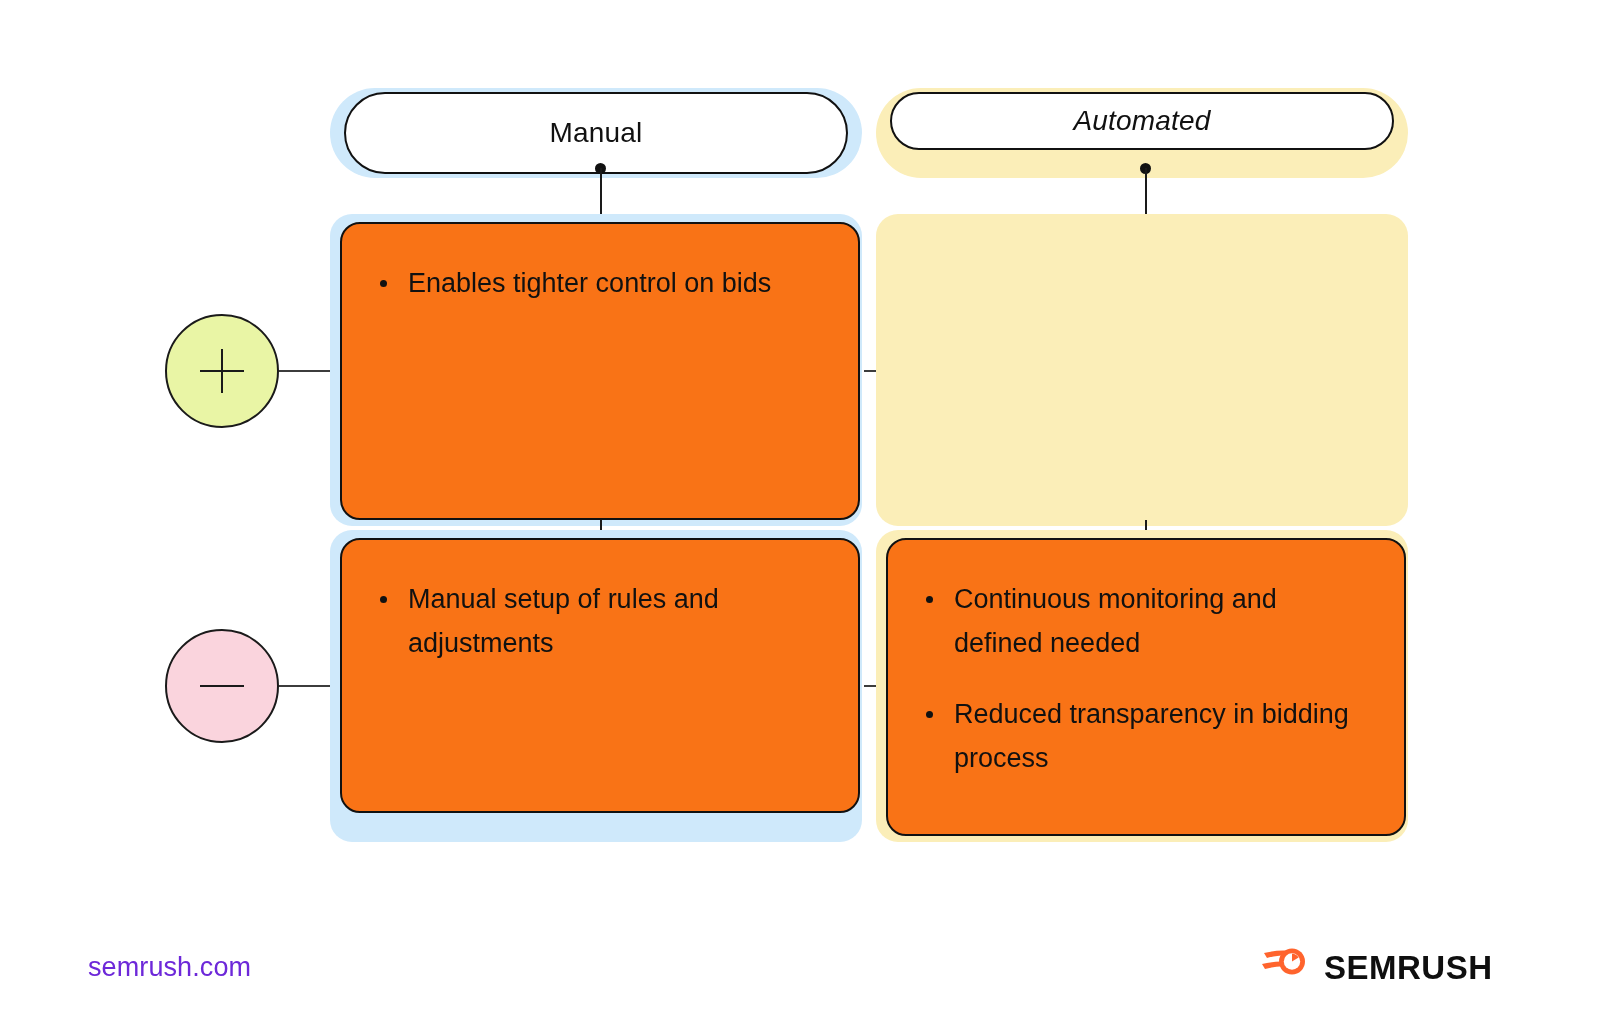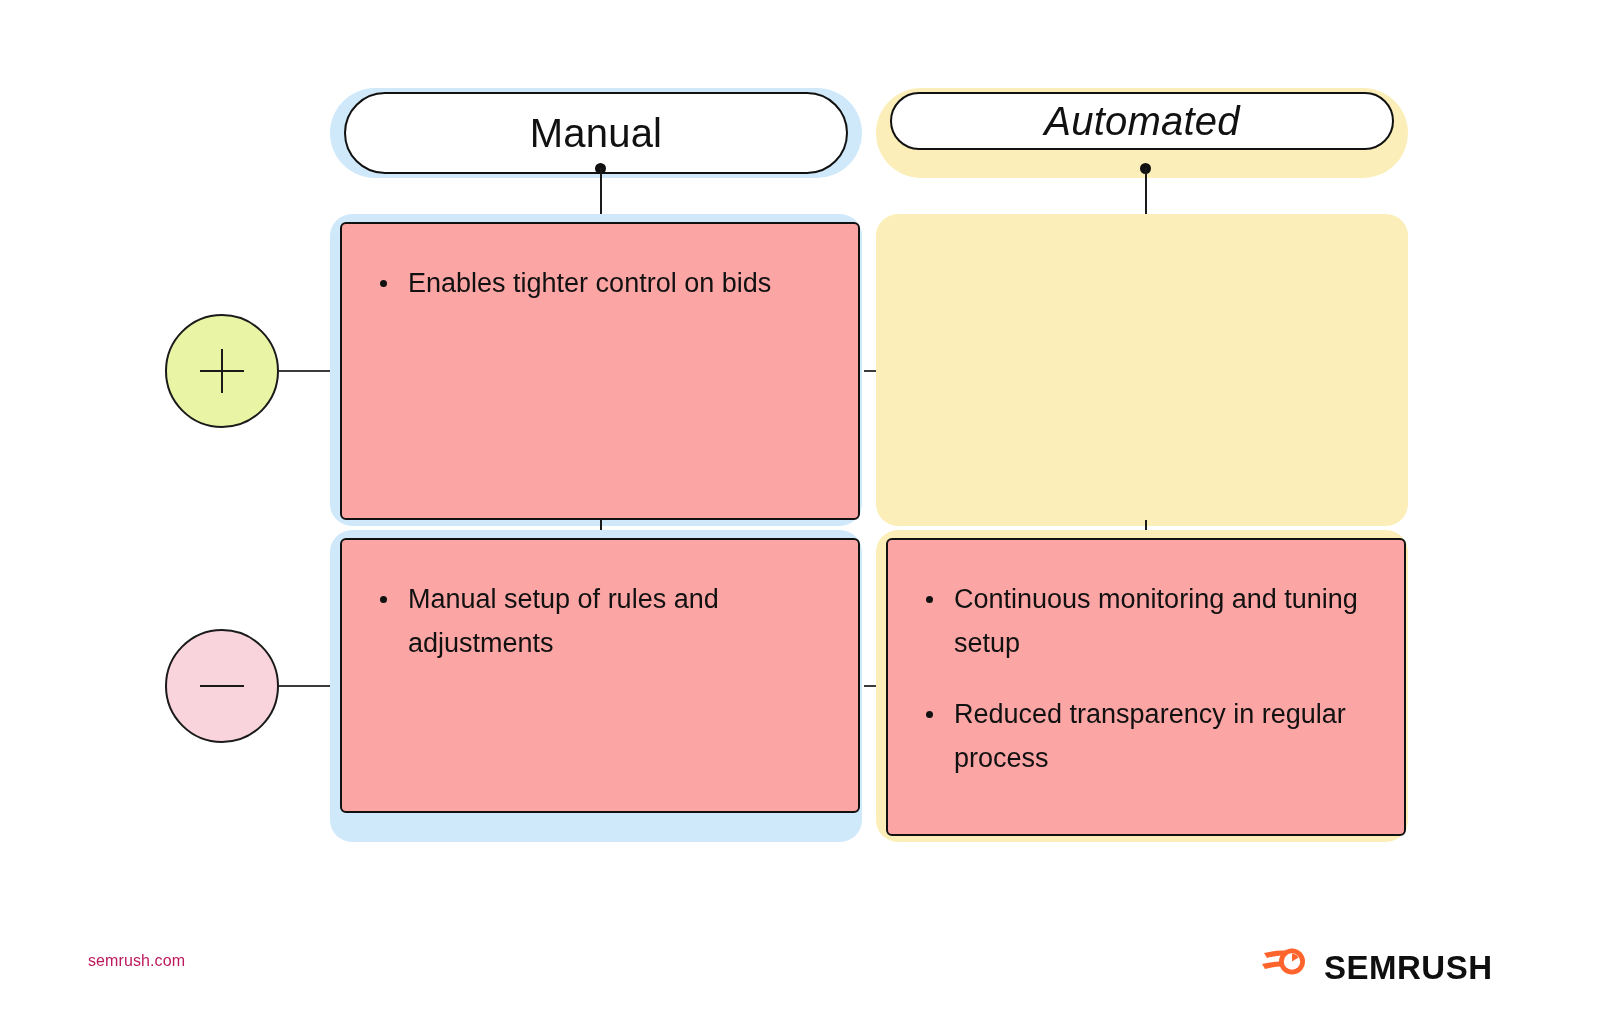--- a/index.html
+++ b/index.html
@@ -28,37 +28,37 @@
     align-items: center;
     justify-content: center;
     background: #ffffff;
     border: 2px solid #111111;
   }
   .header-glow {
     position: absolute;
     border-radius: 50px;
   }
   .header-label {
-    font-size: 40px;
+    font-size: 28px;
     font-weight: 400;
     color: #111111;
     letter-spacing: 0.2px;
     line-height: 1;
   }
 
   
   .box-glow {
     position: absolute;
     border-radius: 22px;
   }
   .content-box {
     position: absolute;
-    background: #fca5a5;
+    background: #f97316;
     border: 2px solid #111111;
-    border-radius: 6px;
+    border-radius: 20px;
     padding: 38px 34px 24px 36px;
   }
 
   ul.bullets {
     list-style: none;
     margin: 0;
     padding: 0;
   }
   ul.bullets li {
     position: relative;
@@ -129,22 +129,22 @@
     height: 11px;
     border-radius: 50%;
     background: #111111;
   }
 
   
   .footer-url {
     position: absolute;
     left: 88px;
     top: 952px;
-    font-size: 16px;
-    color: #be185d;
+    font-size: 27px;
+    color: #6d28d9;
     letter-spacing: 0.1px;
   }
   .brand {
     position: absolute;
     left: 1262px;
     top: 944px;
     display: flex;
     align-items: flex-end;
     gap: 14px;
   }
@@ -211,22 +211,22 @@
     <ul class="bullets">
       <li>Manual setup of rules and adjustments</li>
     </ul>
   </div>
 
   <div class="conn-h" style="left:864px; top:685px; width:24px;"></div>
 
   <div class="box-glow" style="left:876px; top:530px; width:532px; height:312px; background:#fbeeb8;"></div>
   <div class="content-box" style="left:886px; top:538px; width:520px; height:298px;">
     <ul class="bullets">
-      <li>Continuous monitoring and tuning setup</li>
-      <li>Reduced transparency in regular process</li>
+      <li>Continuous monitoring and defined needed</li>
+      <li>Reduced transparency in bidding process</li>
     </ul>
   </div>
 
   <div class="footer-url">semrush.com</div>
 
   <div class="brand">
     <span style="display:block;">
       <svg width="48" height="36" viewBox="0 0 48 36" xmlns="http://www.w3.org/2000/svg">
         <path d="M2 9 C10 7, 20 6, 28 7 L30 12 C22 11, 12 12, 5 14 Z" fill="#ff642d"></path>
         <path d="M0 20 C8 18, 18 17, 26 18 L28 23 C20 22, 10 23, 3 25 Z" fill="#ff642d"></path>

